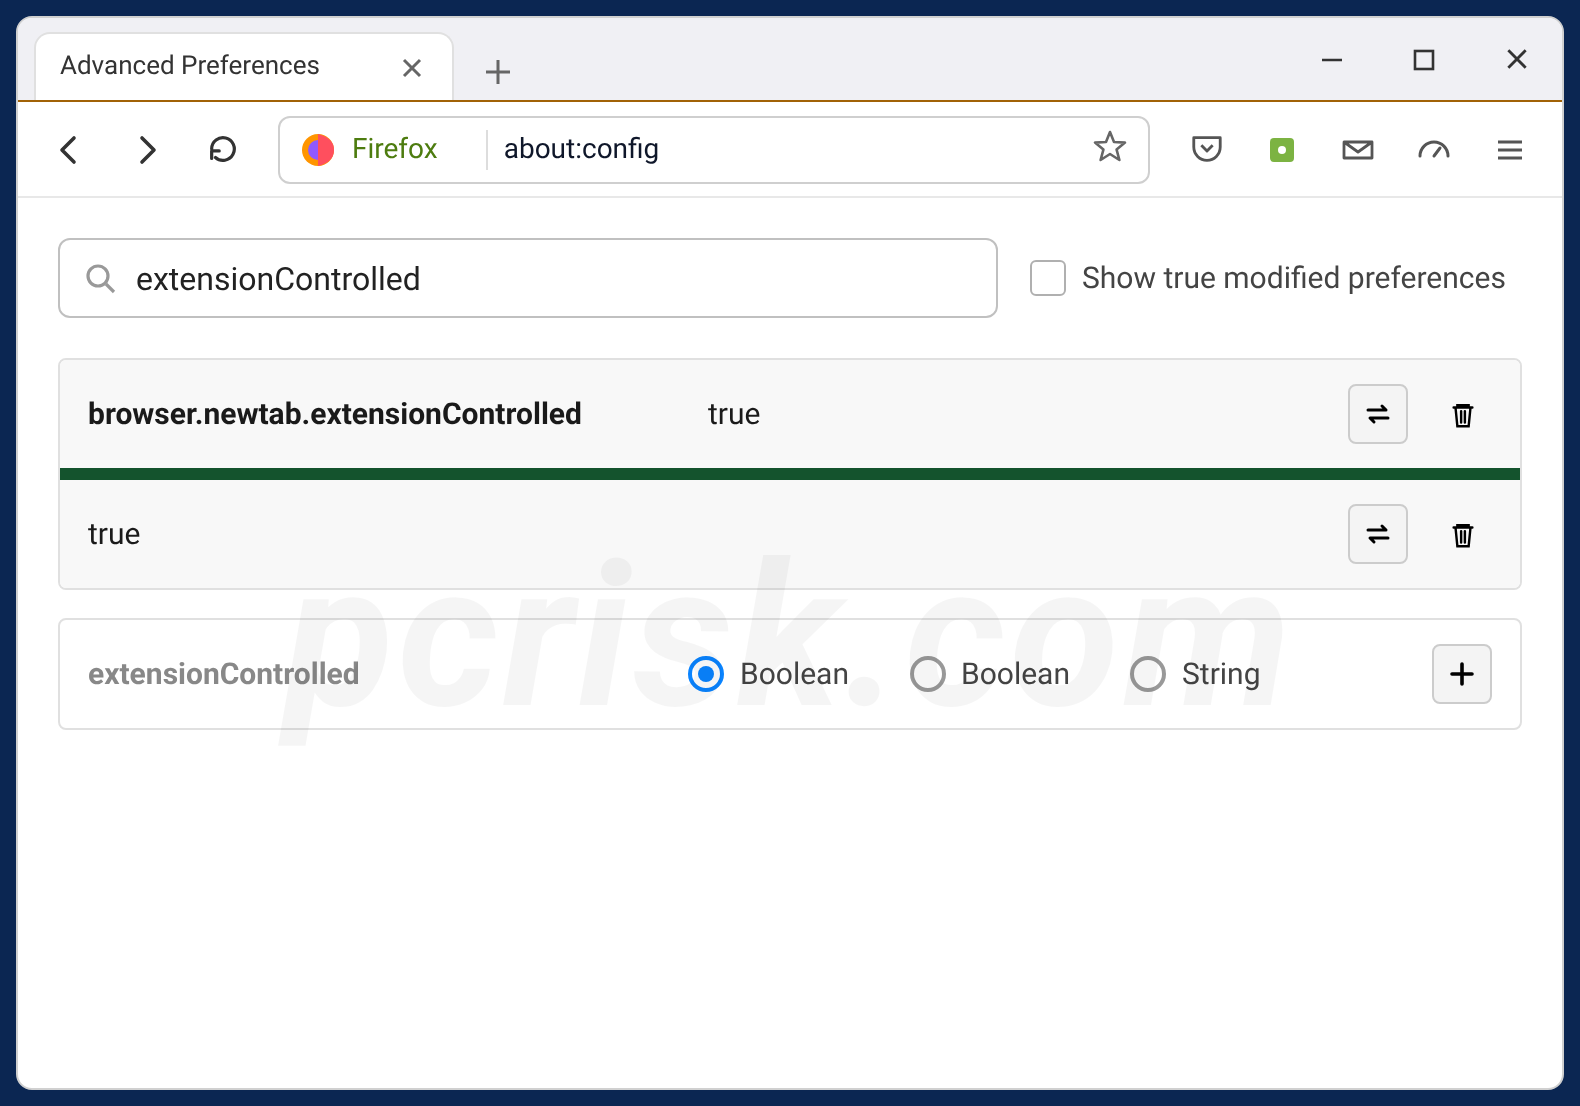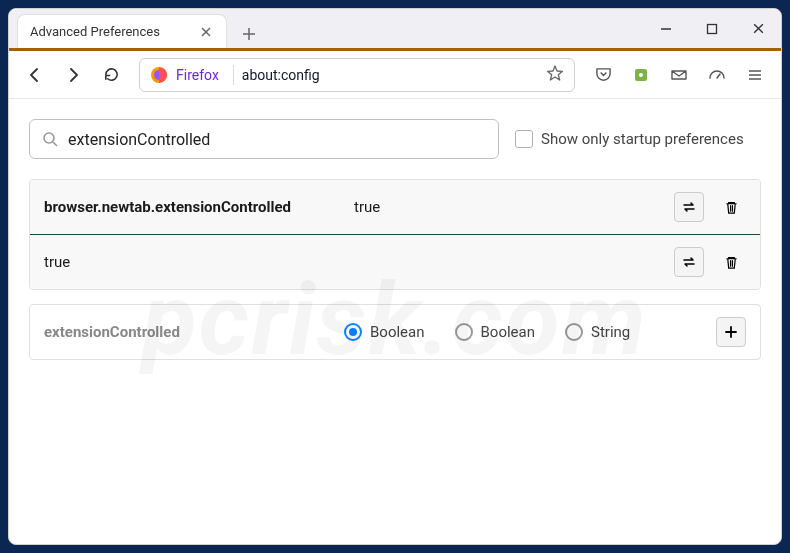--- a/index.html
+++ b/index.html
@@ -1,52 +1,52 @@
 <!DOCTYPE html>
 <html><head>
 <meta charset="utf-8">
 <style>
 * { box-sizing: border-box; margin: 0; padding: 0; font-family: -apple-system, BlinkMacSystemFont, "Segoe UI", Roboto, sans-serif; }
 body { width: 790px; height: 553px; background: #0b2652; position: relative; overflow: hidden; }
 .window { position: absolute; left: 8px; top: 8px; right: 8px; bottom: 8px; background: #fff; border-radius: 8px; border: 1px solid #d0d0d0; overflow: hidden; }
 
 
-.titlebar { height: 42px; display: flex; align-items: center; background: #f0f0f4; border-bottom: 3px solid #a16207; }
+.titlebar { height: 42px; display: flex; align-items: center; background: #f0f0f4; border-bottom: 1px solid #a16207; }
 .tabstrip { flex: 1; display: flex; align-items: flex-end; height: 100%; padding-left: 8px; }
 .tab { display: flex; align-items: center; background: #fff; border-radius: 8px 8px 0 0; height: 34px; padding: 0 12px; margin-top: 8px; border: 1px solid #e0e0e0; border-bottom: none; min-width: 210px; }
 .tab-title { flex: 1; font-size: 13px; color: #333; }
 .tab-close { width: 16px; height: 16px; display: flex; align-items: center; justify-content: center; color: #666; cursor: pointer; }
 .newtab-btn { width: 28px; height: 28px; display: flex; align-items: center; justify-content: center; color: #666; margin-left: 8px; cursor: pointer; }
 .win-controls { display: flex; gap: 0; }
 .win-btn { width: 46px; height: 42px; display: flex; align-items: center; justify-content: center; color: #333; cursor: pointer; }
 
 
 .toolbar { height: 48px; display: flex; align-items: center; padding: 0 10px; gap: 6px; border-bottom: 1px solid #e8e8e8; }
 .nav-btn { width: 32px; height: 32px; display: flex; align-items: center; justify-content: center; color: #333; cursor: pointer; border-radius: 4px; }
 .urlbar { flex: 1; height: 34px; border: 1px solid #cfcfcf; border-radius: 6px; display: flex; align-items: center; padding: 0 10px; margin: 0 6px; gap: 8px; }
 .ff-logo { width: 18px; height: 18px; }
-.url-identity { font-size: 14px; color: #6d28d9; margin-right: 6px; }
+.url-identity { font-size: 14px; color: #4d7c0f; margin-right: 16px; }
 .url-sep { width: 1px; height: 20px; background: #ddd; }
 .url-text { flex: 1; font-size: 14px; color: #0f172a; }
 .star-icon { color: #666; }
 .tool-icon { width: 32px; height: 32px; display: flex; align-items: center; justify-content: center; color: #555; cursor: pointer; }
 
 
 .content { padding: 20px; }
 .search-row { display: flex; align-items: center; gap: 16px; margin-bottom: 20px; }
 .search-box { flex: 1; height: 40px; border: 1px solid #c0c0c0; border-radius: 6px; display: flex; align-items: center; padding: 0 12px; gap: 10px; max-width: 470px; }
 .search-box svg { color: #999; flex-shrink: 0; }
 .search-input { flex: 1; border: none; outline: none; font-size: 16px; color: #222; }
 .checkbox-wrap { display: flex; align-items: center; gap: 8px; cursor: pointer; }
 .checkbox { width: 18px; height: 18px; border: 1px solid #b0b0b0; border-radius: 3px; }
 .checkbox-label { font-size: 15px; color: #444; }
 
 
 .pref-table { border: 1px solid #e0e0e0; border-radius: 4px; overflow: hidden; }
-.pref-row { display: flex; align-items: center; padding: 12px 14px; background: #f8f8f8; border-bottom: 1px solid #14532d; }
+.pref-row { display: flex; align-items: center; padding: 12px 14px; background: #f8f8f8; border-bottom: 6px solid #14532d; }
 .pref-row:last-child { border-bottom: none; }
 .pref-name { flex: 0 0 310px; font-size: 15px; font-weight: 700; color: #1a1a1a; word-break: break-word; }
 .pref-value { flex: 1; font-size: 15px; font-weight: 400; color: #1a1a1a; }
 .pref-actions { display: flex; gap: 12px; }
 .small-btn { width: 30px; height: 30px; border: 1px solid #ccc; background: #f4f4f4; border-radius: 4px; display: flex; align-items: center; justify-content: center; cursor: pointer; }
 .no-border { border: none; background: transparent; }
 
 
 .add-table { border: 1px solid #e0e0e0; border-radius: 4px; margin-top: 14px; }
 .add-row { display: flex; align-items: center; padding: 12px 14px; }
@@ -164,21 +164,21 @@
     <div class="search-row">
       <div class="search-box">
         <svg width="16" height="16" viewBox="0 0 16 16">
             <circle cx="7" cy="7" r="5" stroke="currentColor" stroke-width="1.6" fill="none"></circle>
             <path d="M11 11 L15 15" stroke="currentColor" stroke-width="1.6"></path>
           </svg>
         <input class="search-input" type="text" value="extensionControlled" style="">
       </div>
       <div class="checkbox-wrap">
         <span class="checkbox"></span>
-        <span class="checkbox-label">Show only startup preferences</span>
+        <span class="checkbox-label">Show true modified preferences</span>
       </div>
     </div>
 
     <div class="pref-table">
       <div class="pref-row">
         <div class="pref-name">browser.newtab.extensionControlled</div>
         <div class="pref-value">true</div>
         <div class="pref-actions">
           <div class="small-btn">
               <svg width="16" height="16" viewBox="0 0 16 16">

